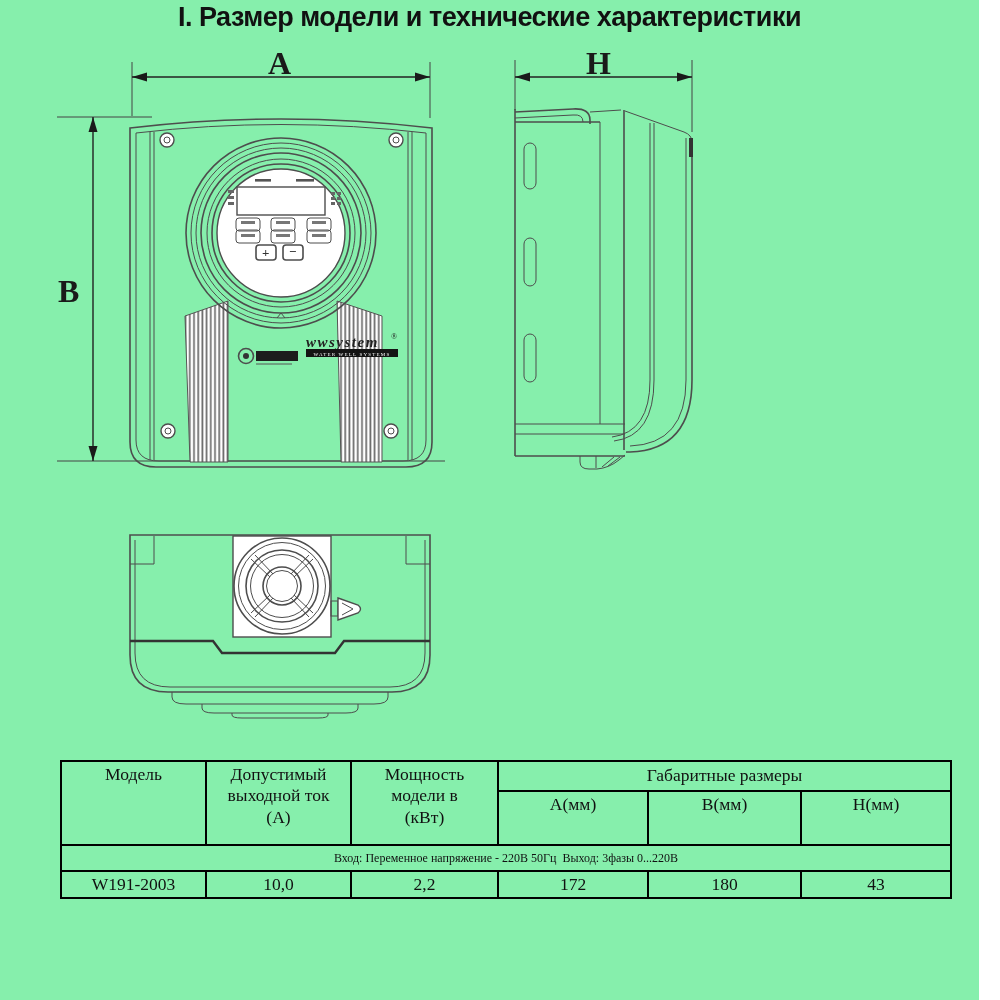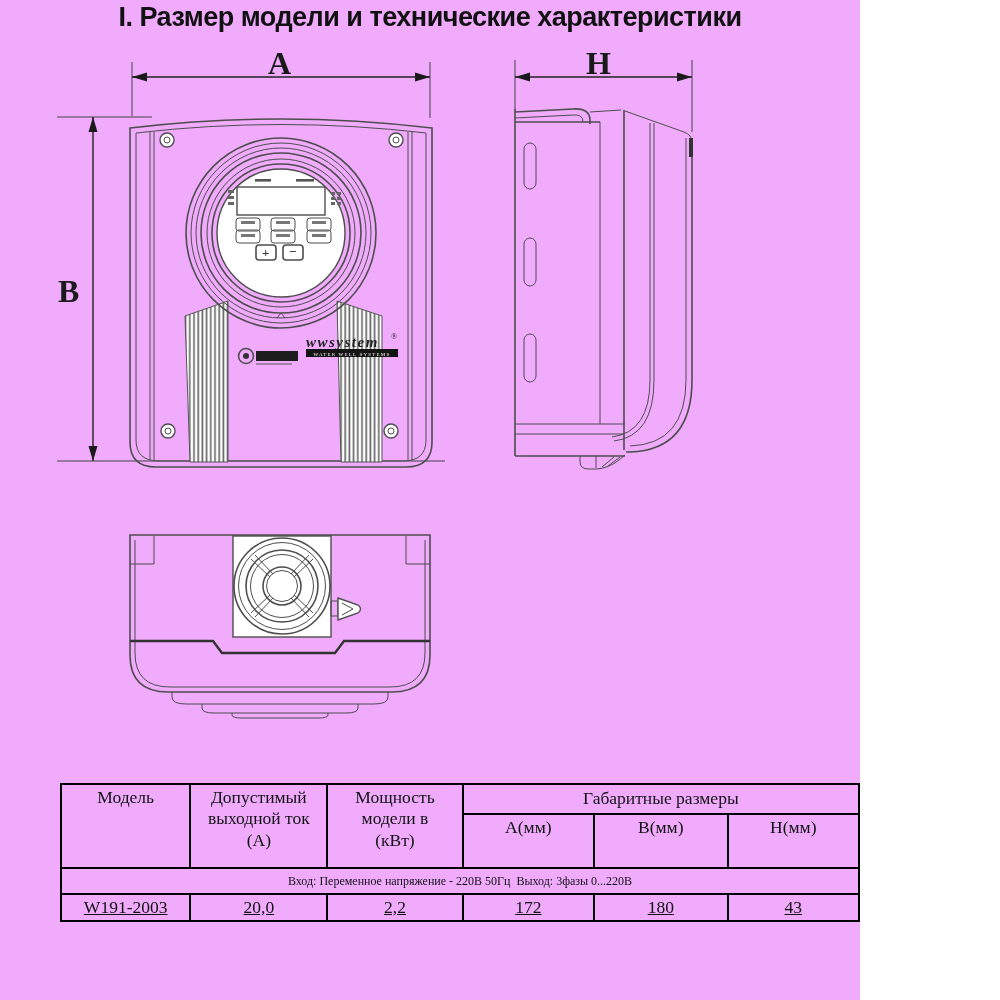--- a/index.html
+++ b/index.html
@@ -1,36 +1,36 @@
 <!DOCTYPE html>
 <html><head>
 <meta charset="utf-8">
 <style>
   html,body{margin:0;padding:0;background:#fff;}
-  #page{position:relative;width:860px;height:1000px;background:#f0abfc;overflow:hidden;
+  #page{position:relative;width:979px;height:1000px;background:#86efac;overflow:hidden;
         font-family:"Liberation Serif","DejaVu Serif",serif;color:#111;}
   .title{position:absolute;top:2px;left:0;width:100%;text-align:center;
          font-family:"Liberation Sans","DejaVu Sans",sans-serif;
          font-weight:bold;font-size:27px;letter-spacing:-0.5px;color:#111;}
   svg text.dimlabel{font-family:"Liberation Serif","DejaVu Serif",serif;
         font-weight:bold;font-size:32px;fill:#1a1a1a;}
   svg .dline{stroke:#222;stroke-width:1.4;fill:none;}
   svg .thin{stroke:#444;stroke-width:1;fill:none;}
   svg .dev{stroke:#4d4d4d;stroke-width:1.6;fill:none;}
   svg .dev2{stroke:#4d4d4d;stroke-width:1;fill:none;}
   svg .devf{stroke:#4d4d4d;stroke-width:1.4;fill:#fff;}
   svg .ah{fill:#1a1a1a;stroke:none;}
   
-  .spec{position:absolute;left:60px;top:783px;border-collapse:collapse;table-layout:fixed;
+  .spec{position:absolute;left:60px;top:760px;border-collapse:collapse;table-layout:fixed;
         font-size:17.5px;line-height:1.22;}
   .spec td{border:2px solid #000;text-align:center;vertical-align:top;padding:2px 3px;
            white-space:pre-line;overflow:hidden;}
   .spec td.mid{vertical-align:middle;margin-top:16px;}
   .spec .io{white-space:pre;font-size:12px;vertical-align:middle;padding:1px 0;}
-  .spec .datarow td{vertical-align:middle;font-size:17.5px;padding:1px 0;text-decoration:underline;}
+  .spec .datarow td{vertical-align:middle;font-size:17.5px;padding:1px 0;}
 </style>
 </head>
 <body>
 
 <div id="page">
 
   <div class="title">I. Размер модели и технические характеристики</div>
 
   <svg style="position:absolute;left:50px;top:50px;" width="410" height="425" viewBox="0 0 410 425">
     <defs>
@@ -262,21 +262,21 @@
       <tr style="height:54px">
         <td>А(мм)</td>
         <td>В(мм)</td>
         <td>Н(мм)</td>
       </tr>
       <tr style="height:26px">
         <td colspan="6" class="io">Вход: Переменное напряжение - 220В 50Гц  Выход: 3фазы 0...220В</td>
       </tr>
       <tr style="height:27px" class="datarow">
         <td>W191-2003</td>
-        <td>20,0</td>
+        <td>10,0</td>
         <td>2,2</td>
         <td>172</td>
         <td>180</td>
         <td>43</td>
       </tr>
     </tbody>
   </table>
 
 </div>
 

